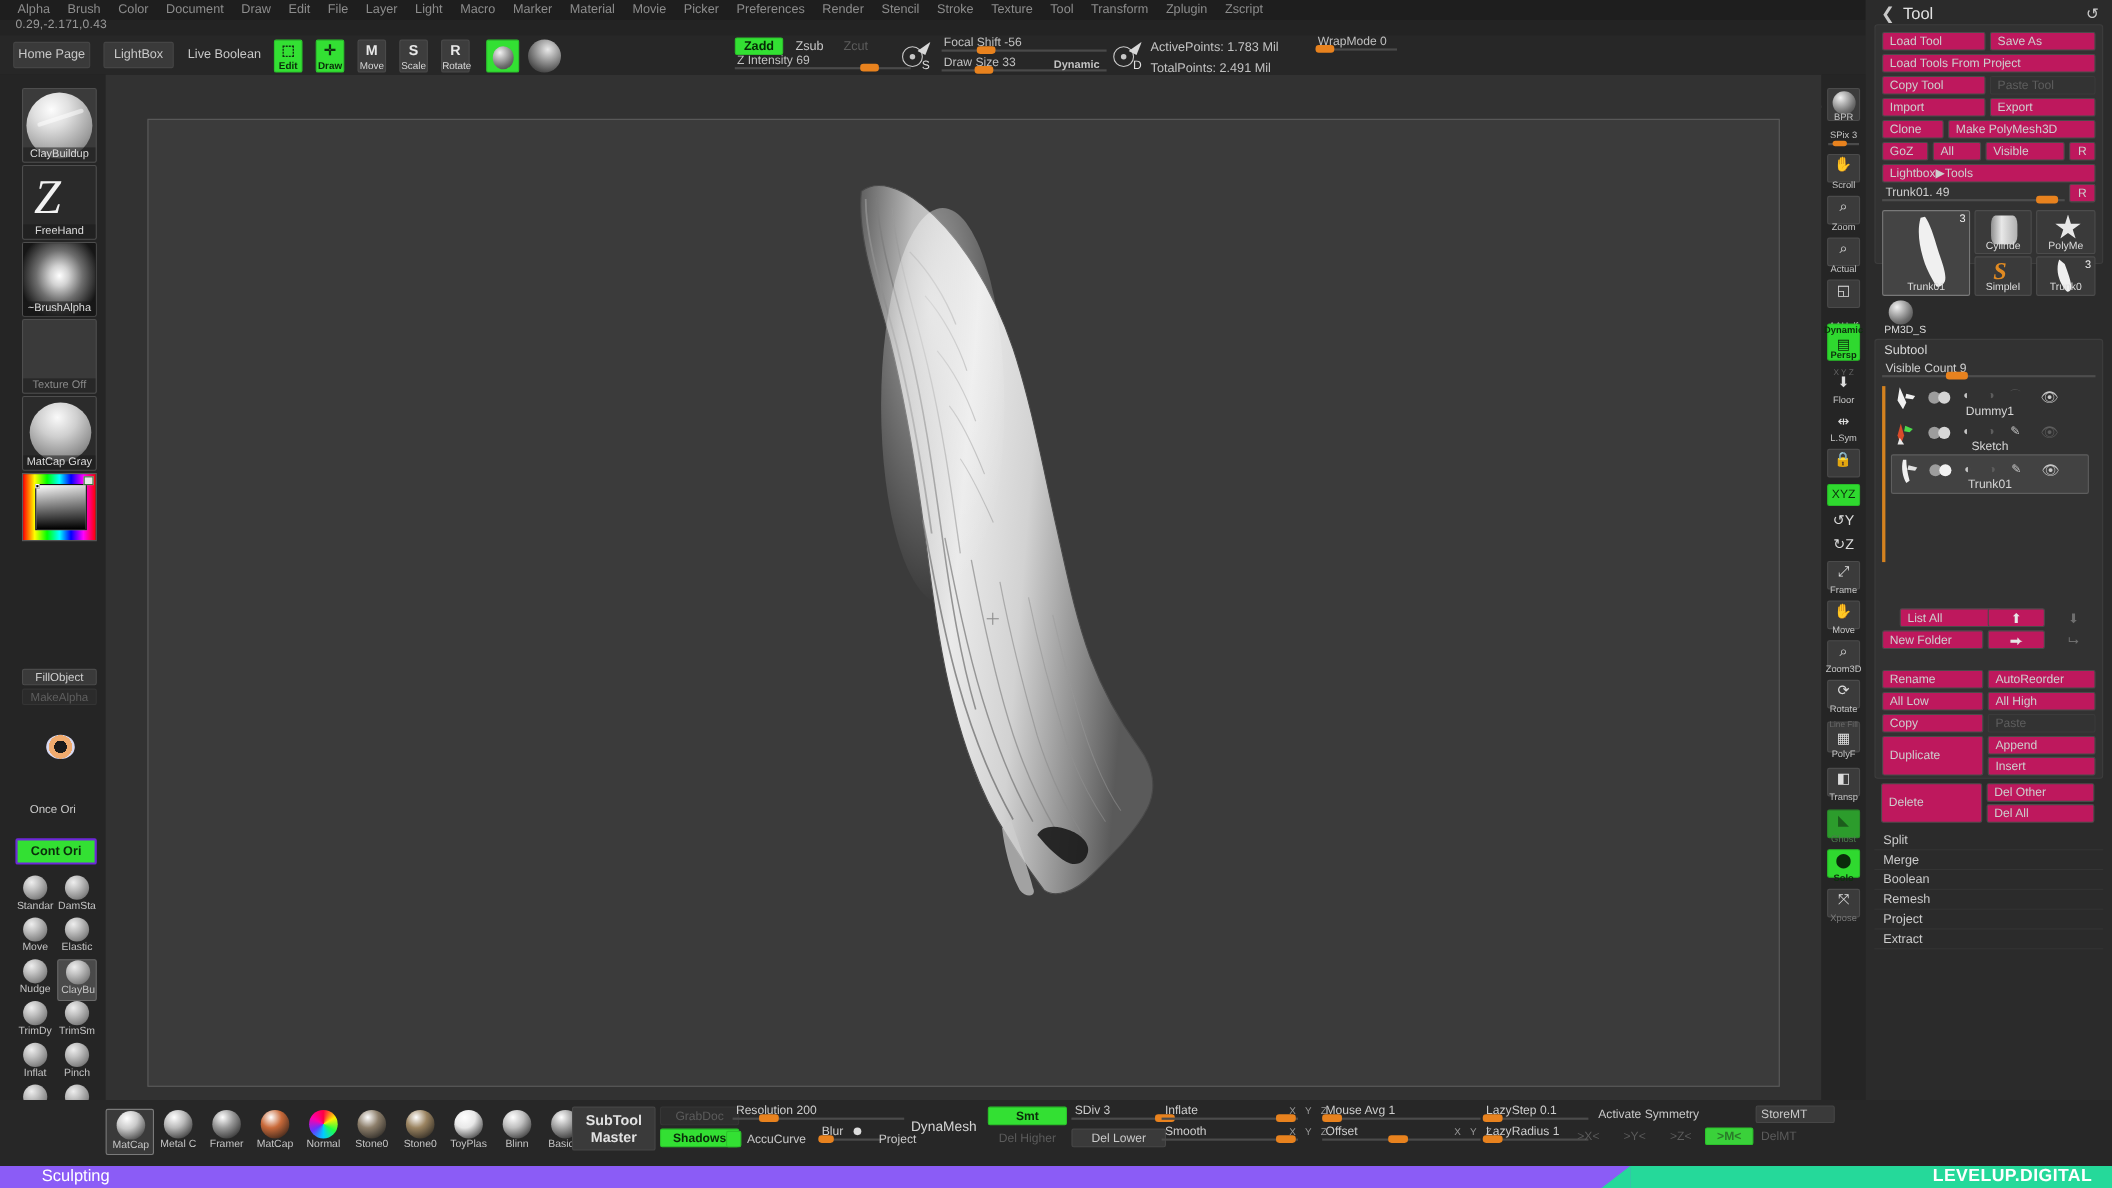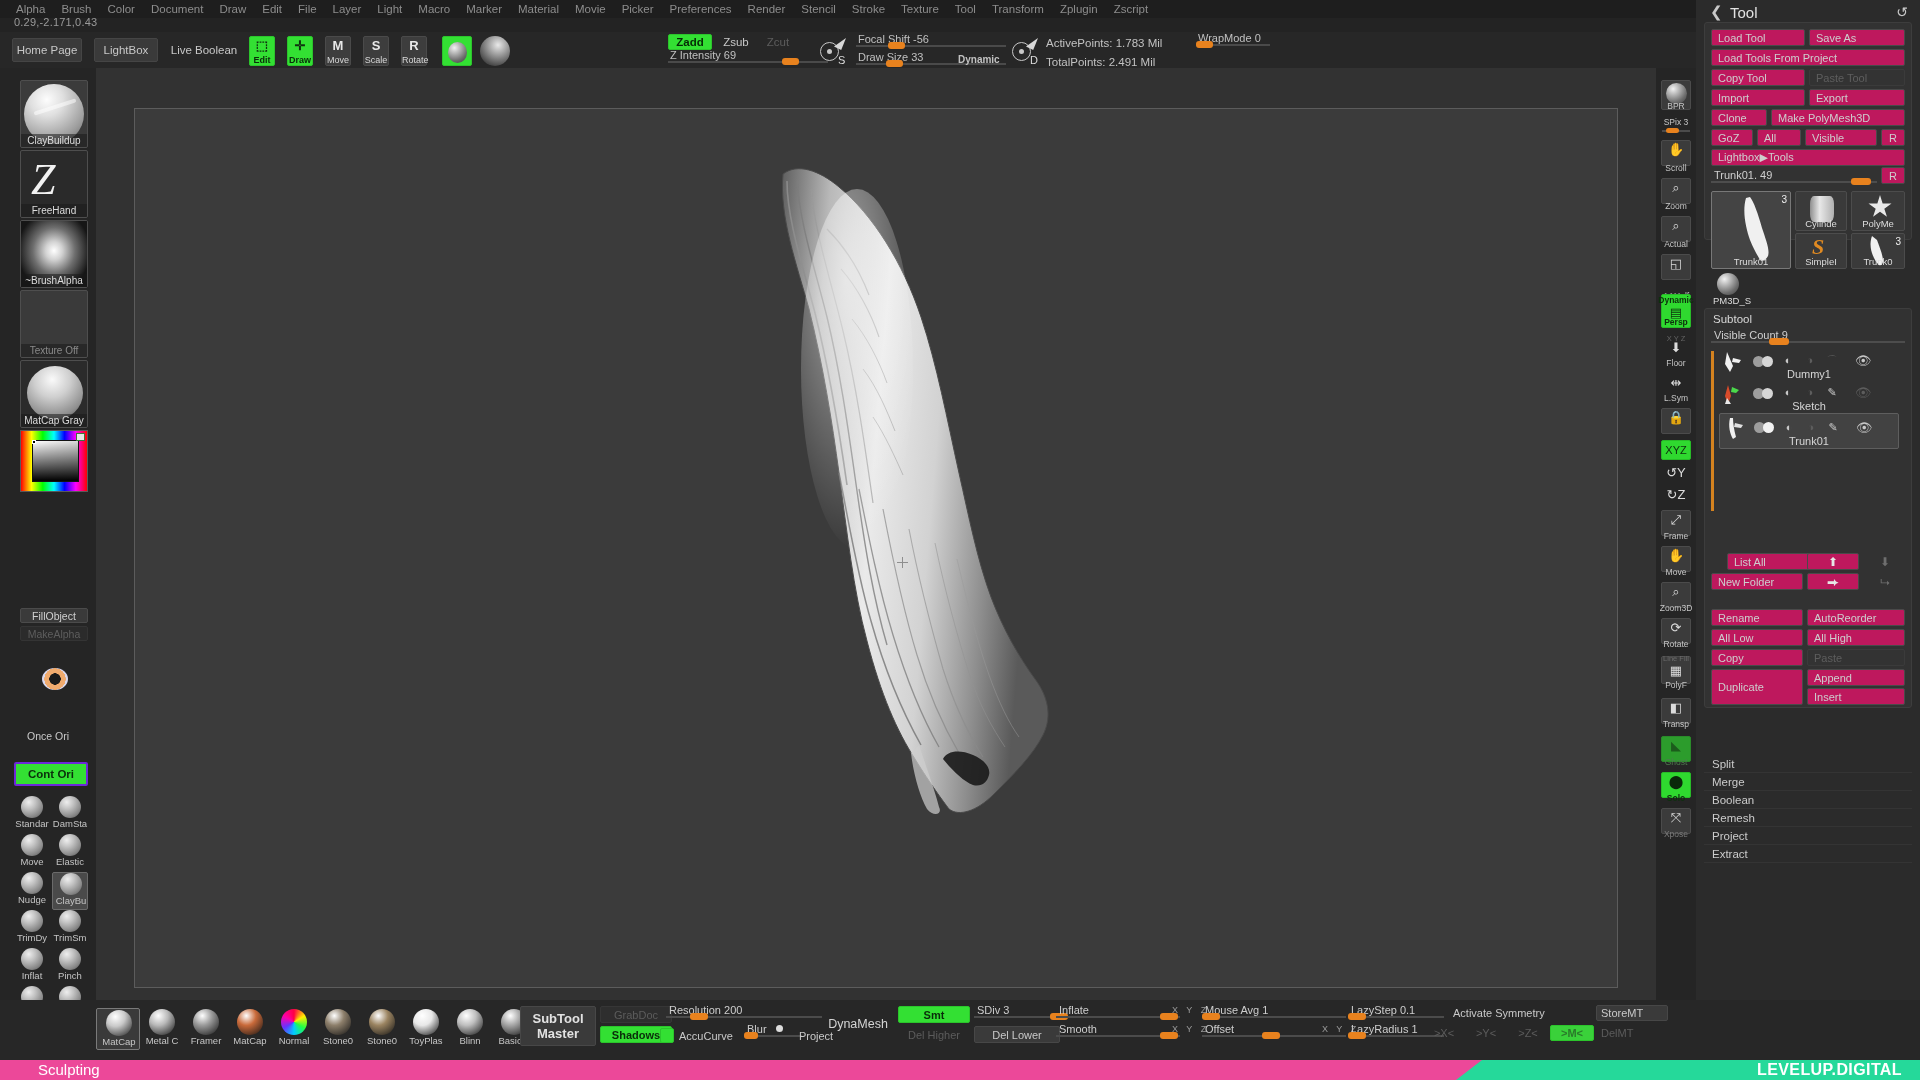--- a/index.html
+++ b/index.html
@@ -282,21 +282,21 @@
 
   .bslider { position:absolute; height:16px; }
   .bslider .bt { position:absolute; left:0; top:12px; width:100%; height:2px; background:#4b4b4b; }
   .bslider .blb { position:absolute; left:3px; top:0; font-size:11px; color:#cdcdcd; white-space:nowrap; }
   .bslider .bk { position:absolute; top:9px; width:18px; height:7px; border-radius:3px; background:#e8821e; }
   .axlab { position:absolute; font-size:9px; color:#9a9a9a; letter-spacing:3px; }
 
   
   #statusbar {
     position:absolute; left:0; top:1060px; width:1920px; height:20px;
-    background:#ec4899;
+    background:#8b5cf6;
   }
   #status-text {
     position:absolute; left:38px; top:1px; font-size:15px; color:#fff;
   }
   #brandbar {
     position:absolute; right:0; top:1060px; width:438px; height:20px;
     background:#25d99a;
   }
   #brandbar:before {
     content:""; position:absolute; left:-26px; top:0; width:0; height:0;
@@ -820,20 +820,25 @@
       <div class="rbtn" style="left:102px;top:300px;width:98px;height:17px;">AutoReorder</div>
       <div class="rbtn" style="left:6px;top:320px;width:92px;height:17px;">All Low</div>
       <div class="rbtn" style="left:102px;top:320px;width:98px;height:17px;">All High</div>
       <div class="rbtn" style="left:6px;top:340px;width:92px;height:17px;">Copy</div>
       <div class="rbtn dim" style="left:102px;top:340px;width:98px;height:17px;">Paste</div>
       <div class="rbtn" style="left:6px;top:360px;width:92px;height:36px;">Duplicate</div>
       <div class="rbtn" style="left:102px;top:360px;width:98px;height:17px;">Append</div>
       <div class="rbtn" style="left:102px;top:379px;width:98px;height:17px;">Insert</div>
     </div>
 
+    <div class="group" style="top:712px;height:40px;border:none;background:transparent;">
+      <div class="rbtn" style="left:6px;top:0px;width:92px;height:36px;">Delete</div>
+      <div class="rbtn" style="left:102px;top:0px;width:98px;height:17px;">Del Other</div>
+      <div class="rbtn" style="left:102px;top:19px;width:98px;height:17px;">Del All</div>
+    </div>
 
     <div id="subtool-list" style="position: absolute; left: 0px; top: 756px; width: 224px;">
         <div class="lrow" style="position: absolute; top: 0px;">Split</div>
         <div class="lrow" style="position: absolute; top: 18px;">Merge</div>
         <div class="lrow" style="position: absolute; top: 36px;">Boolean</div>
         <div class="lrow" style="position: absolute; top: 54px;">Remesh</div>
         <div class="lrow" style="position: absolute; top: 72px;">Project</div>
         <div class="lrow" style="position: absolute; top: 90px;">Extract</div>
       </div>
     <div id="palette-list" style="position: absolute; left: 0px; top: 1020px; width: 224px;">

